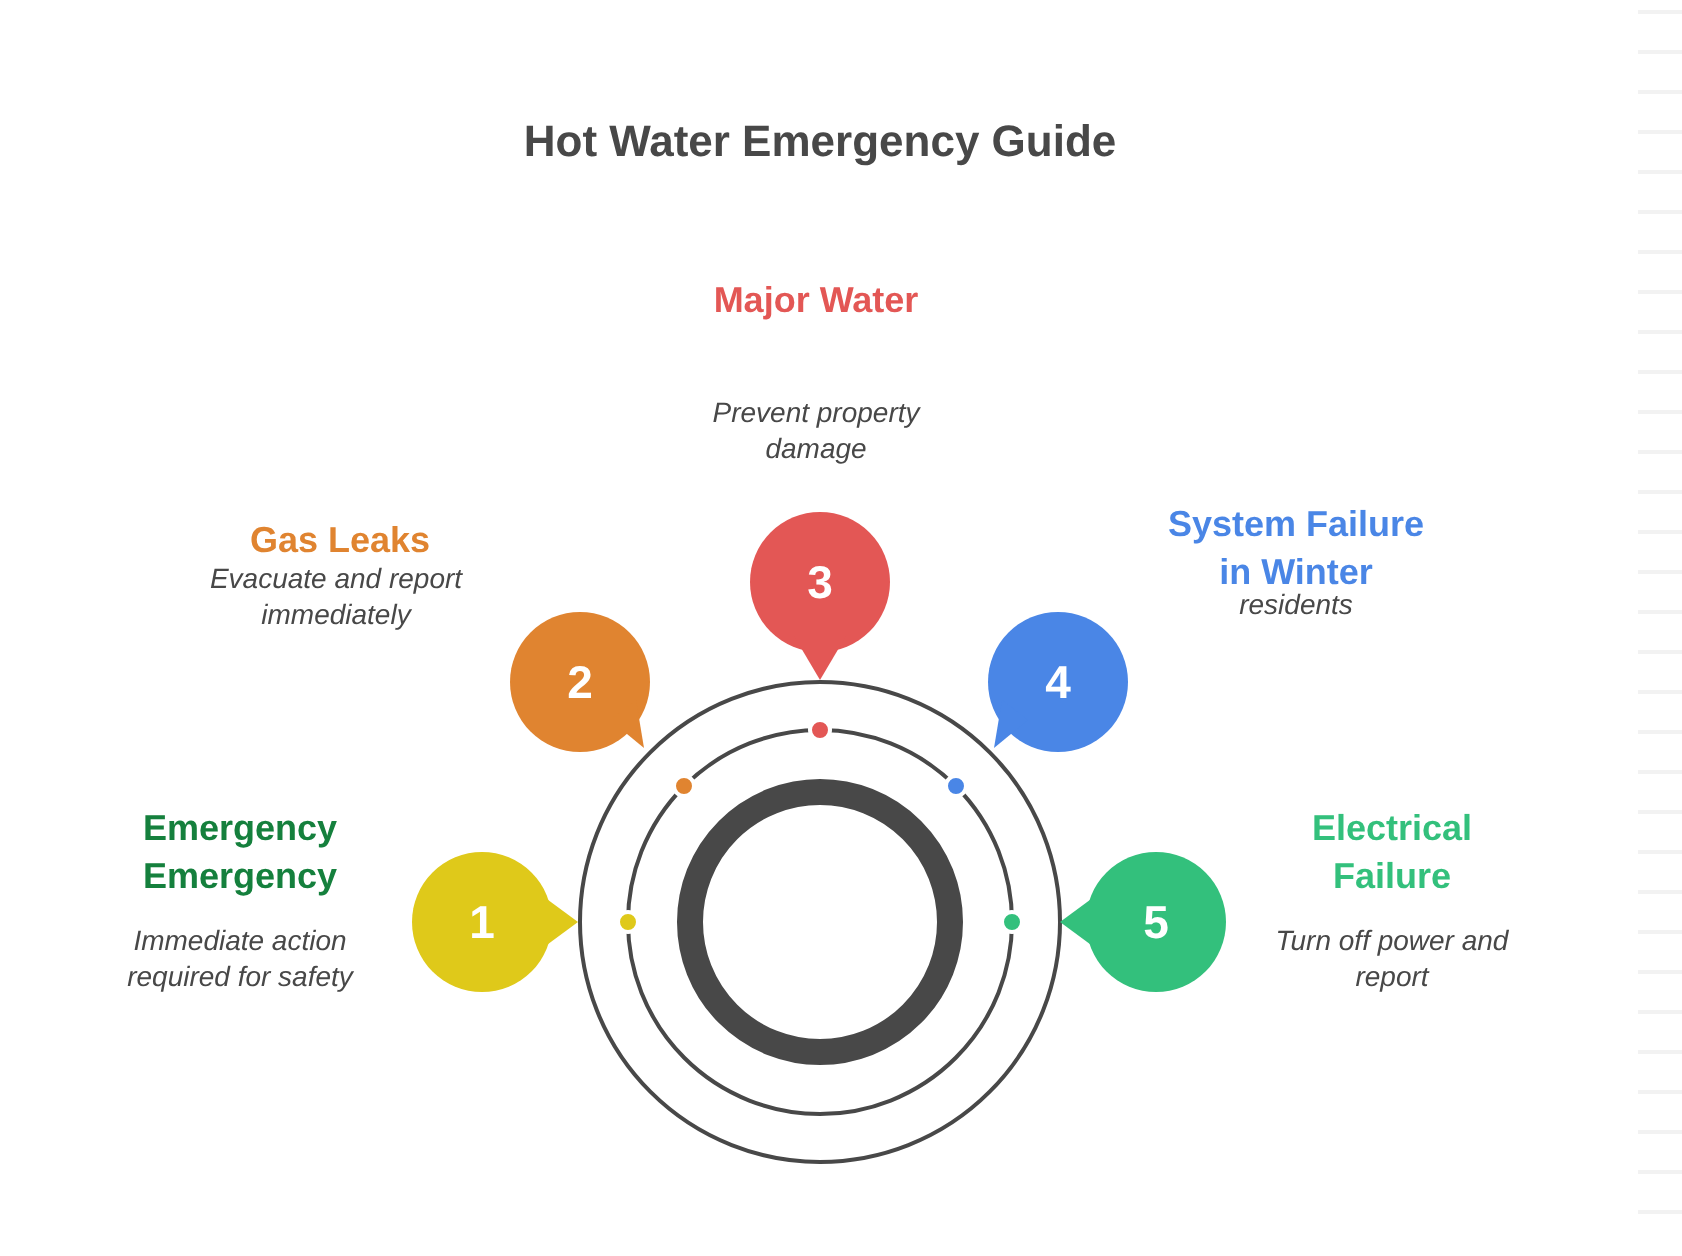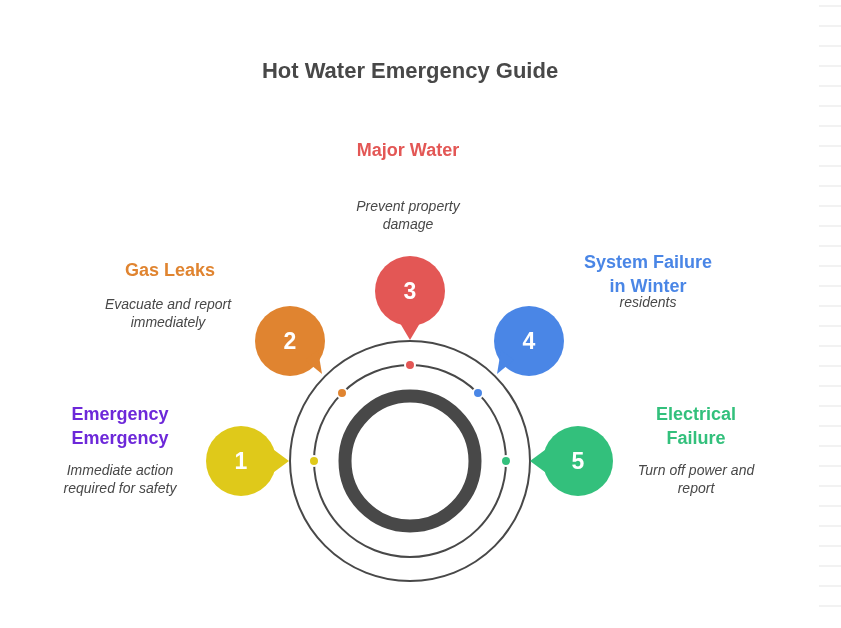--- a/index.html
+++ b/index.html
@@ -54,33 +54,33 @@
 
   <g font-family="Liberation Sans, sans-serif" font-weight="bold" font-size="23" fill="#ffffff" text-anchor="middle">
     <text x="241" y="469">1</text>
     <text x="290" y="349">2</text>
     <text x="410" y="299">3</text>
     <text x="529" y="349">4</text>
     <text x="578" y="469">5</text>
   </g>
 </svg>
 
-<div class="heading" style="left:40px;width:160px;top:402px;color:#6d28d9;">
+<div class="heading" style="left:40px;width:160px;top:402px;color:#15803d;">
   <div>Emergency</div>
   <div>Emergency</div>
 </div>
 <div class="desc" style="left:40px;width:160px;top:461px;">
   <div>Immediate action</div>
   <div>required for safety</div>
 </div>
 
 <div class="heading" style="left:90px;width:160px;top:258px;color:#E08430;">
   <div>Gas Leaks</div>
 </div>
-<div class="desc" style="left:88px;width:160px;top:295px;">
+<div class="desc" style="left:88px;width:160px;top:280px;">
   <div>Evacuate and report</div>
   <div>immediately</div>
 </div>
 
 <div class="heading" style="left:328px;width:160px;top:138px;color:#E35755;">
   <div>Major Water</div>
 </div>
 <div class="desc" style="left:328px;width:160px;top:197px;">
   <div>Prevent property</div>
   <div>damage</div>

